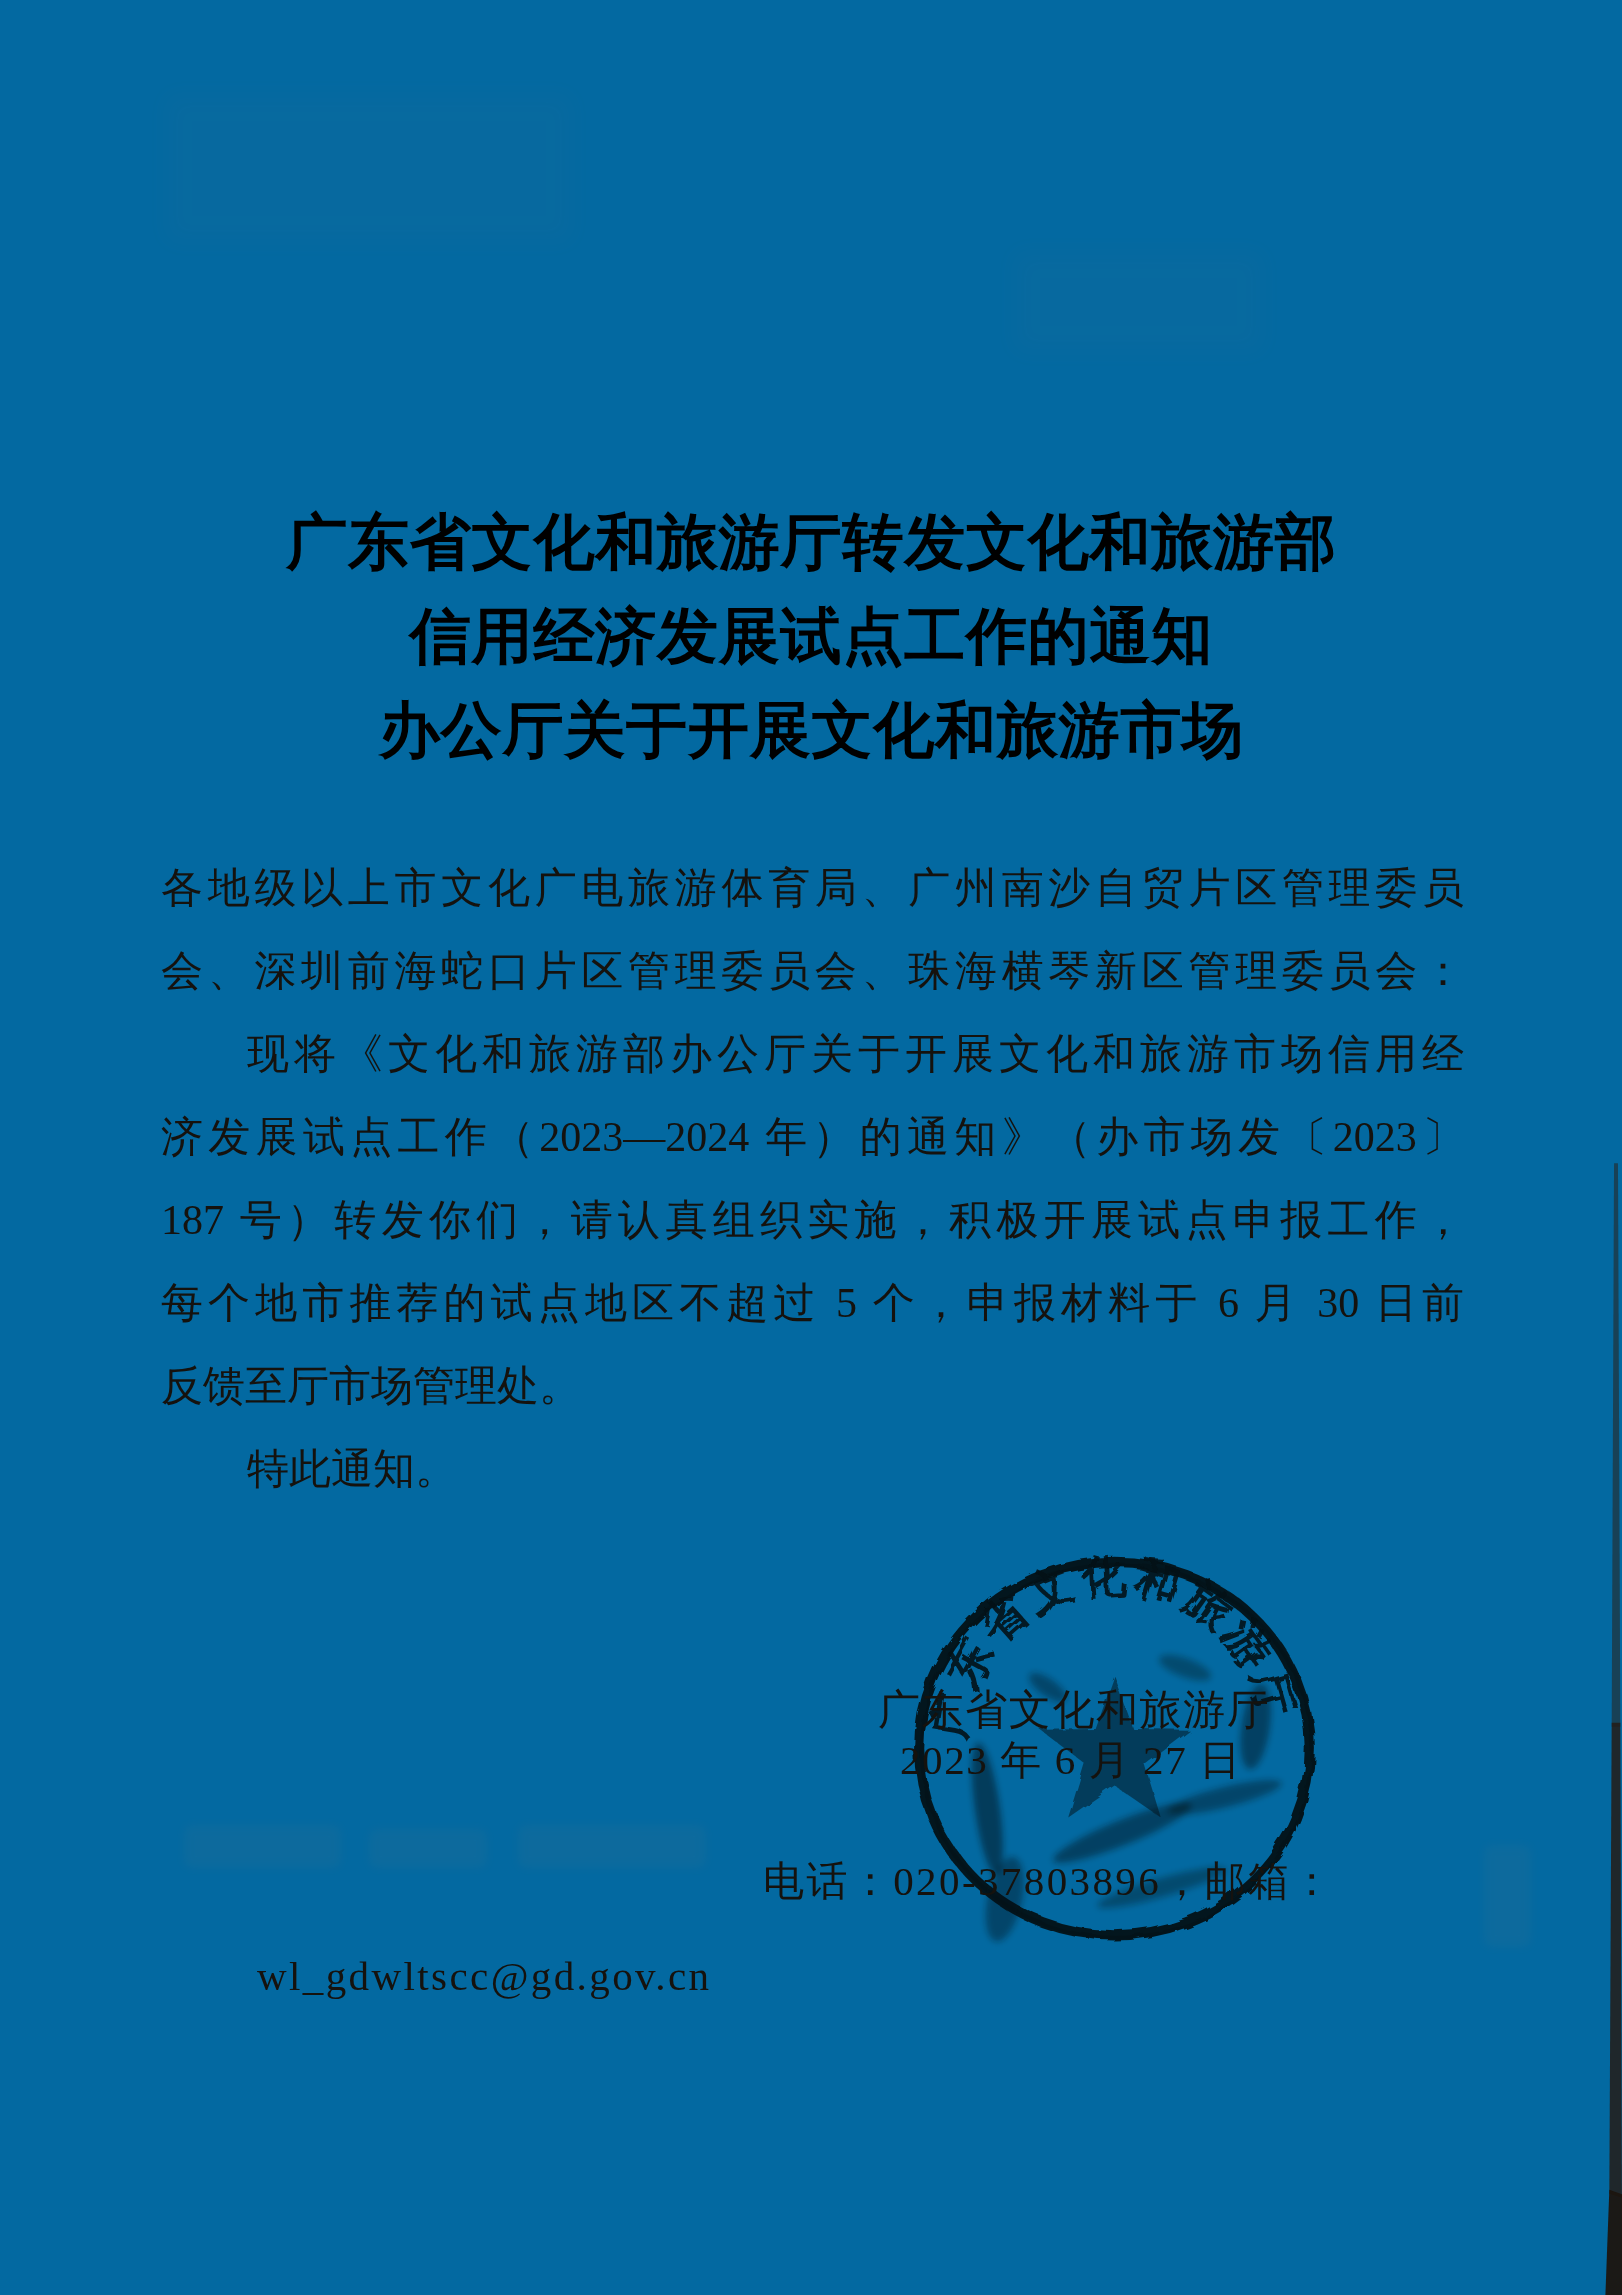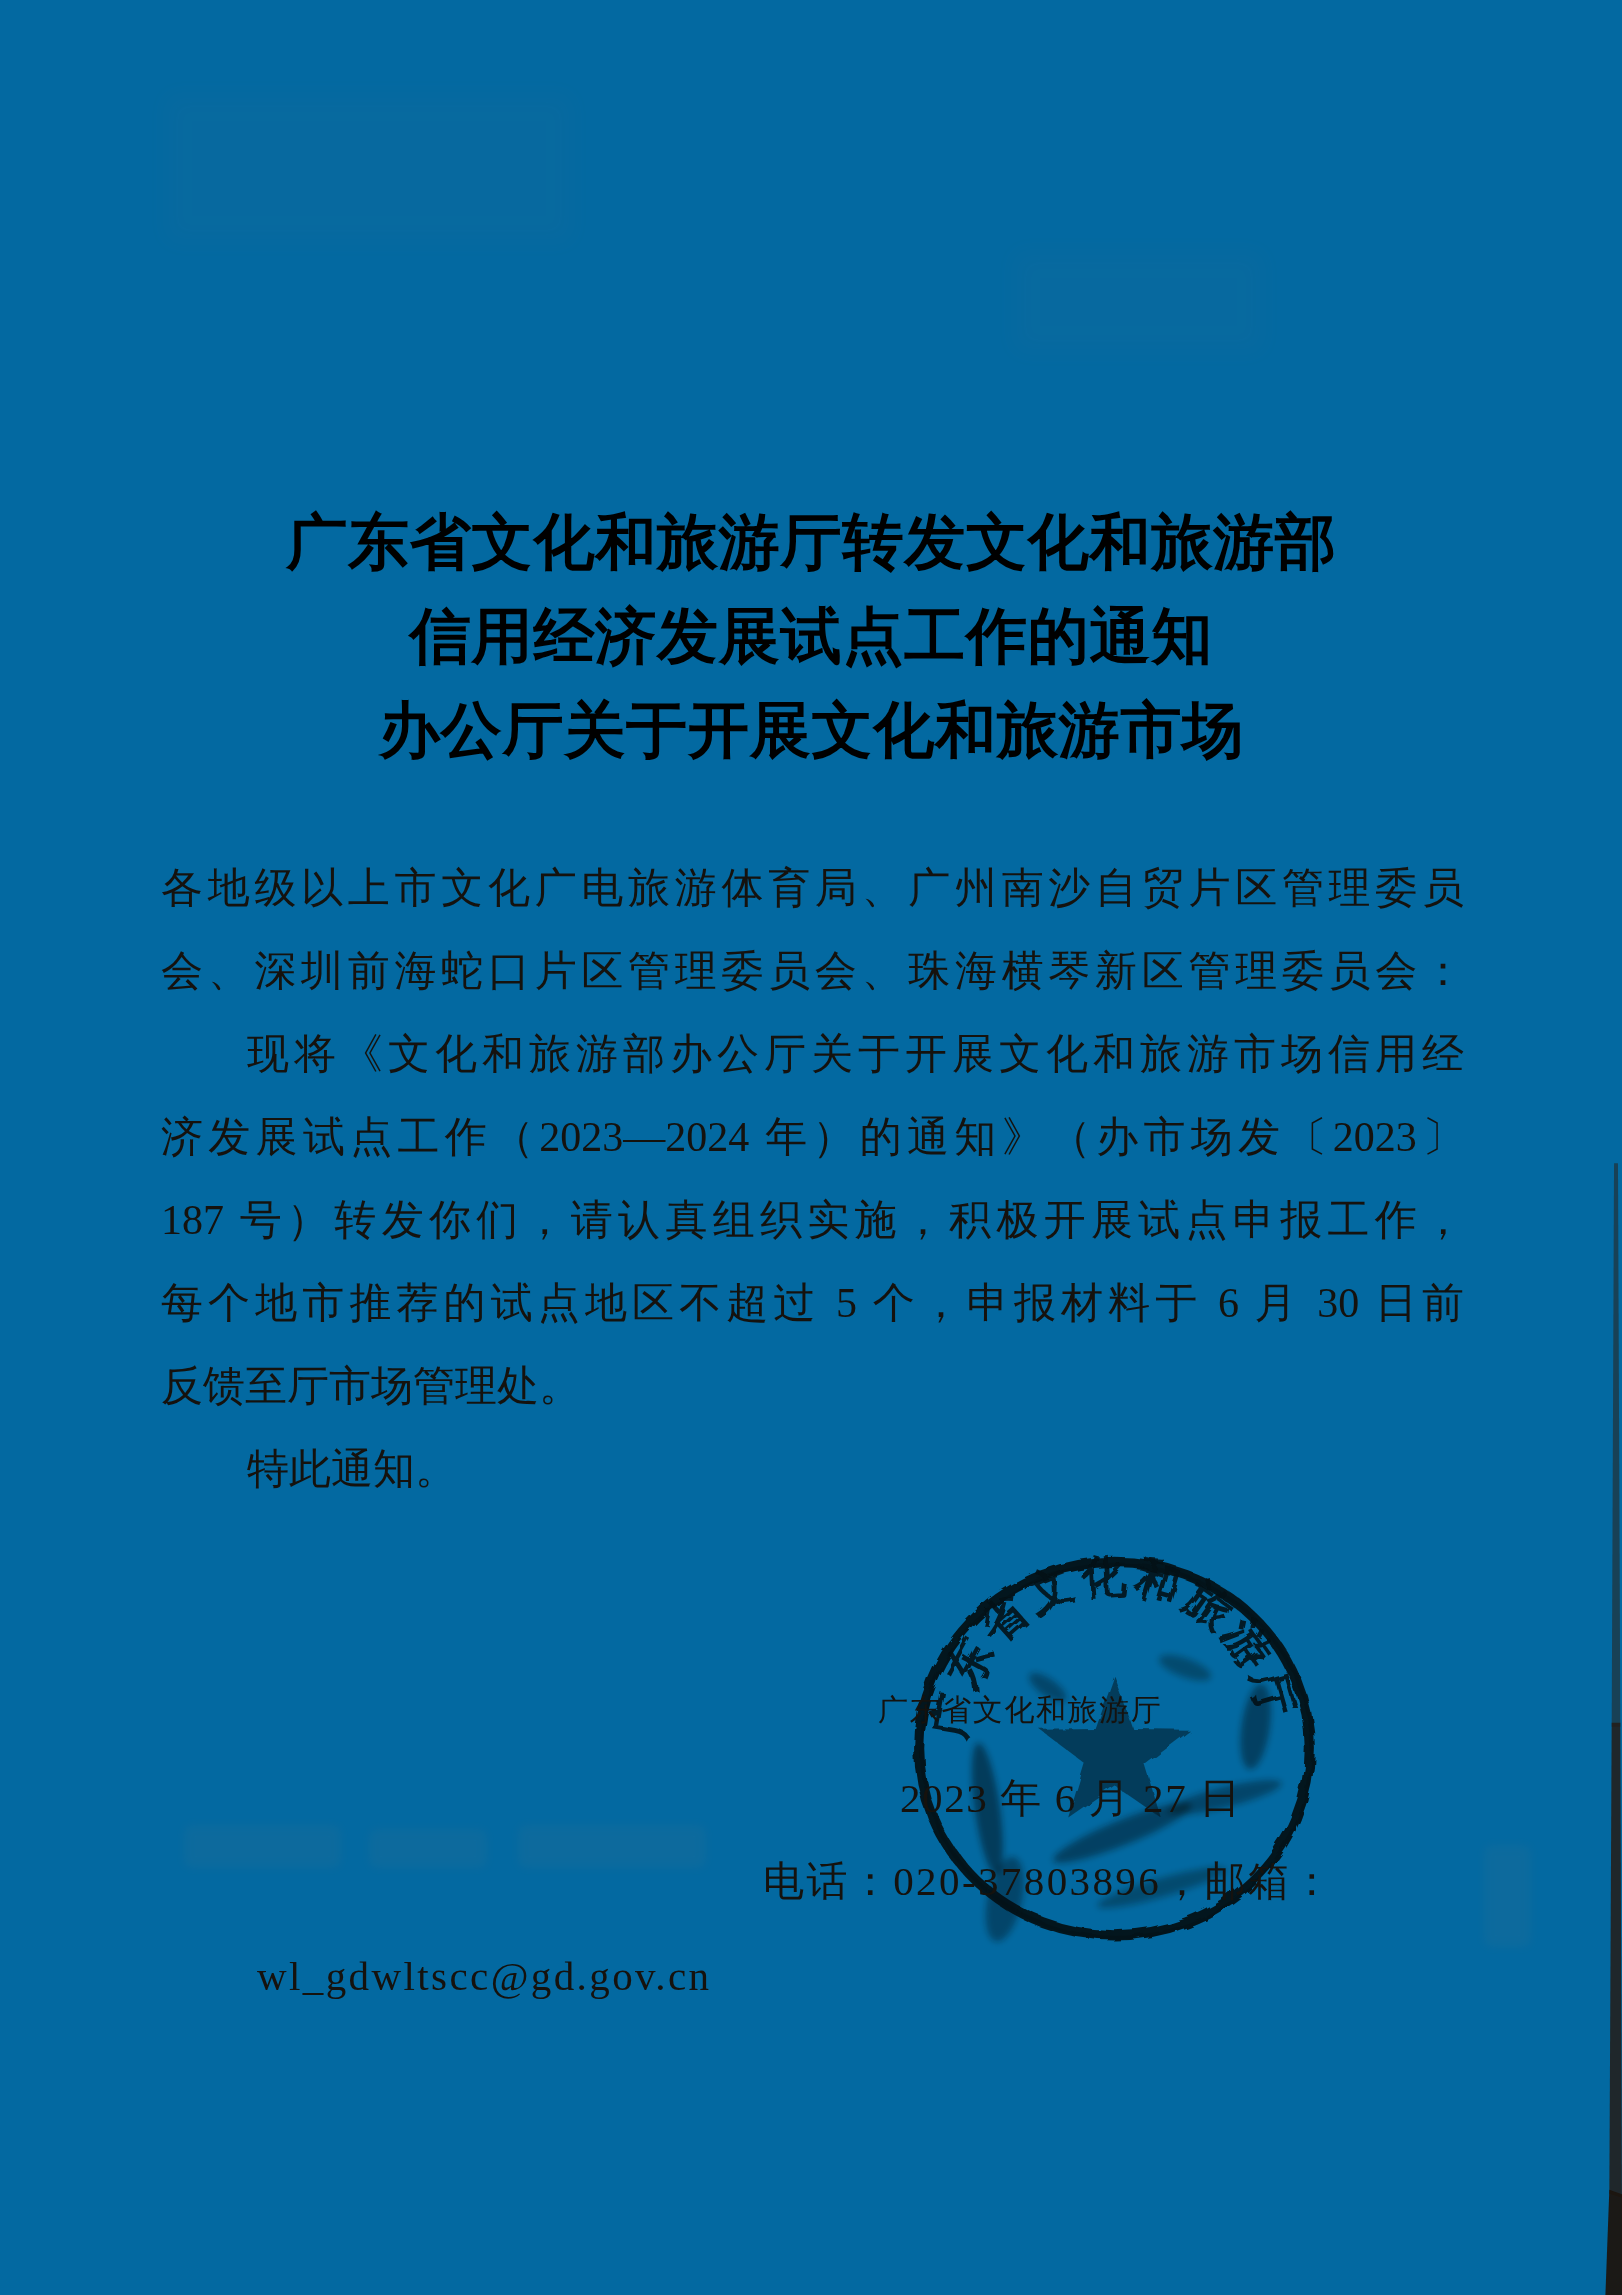--- a/index.html
+++ b/index.html
@@ -30,24 +30,24 @@
     font-size:42px;line-height:83px;
     color:var(--ink);
   }
   .body-line{display:block;}
   .jline{text-align:justify;text-align-last:justify;}
   .lline{text-align:left;font-family:Liberation Serif, serif;}
   .indent{text-indent:86px;}
   
   .sig-org{
     position:absolute;left:878px;top:1685px;
-    font-size:30px;line-height:50px;letter-spacing:1.6px;
+    font-size:42px;line-height:50px;letter-spacing:1.6px;
   }
   .sig-date{
-    position:absolute;left:900px;top:1774px;
+    position:absolute;left:900px;top:1736px;
     font-size:41px;line-height:49px;letter-spacing:1.6px;
   }
   .phone-line{
     position:absolute;left:763px;top:1857px;
     font-size:41px;line-height:49px;letter-spacing:2.4px;font-family:Liberation Serif, serif;
   }
   .email-line{
     position:absolute;left:257px;top:1952px;
     font-size:41px;line-height:49px;letter-spacing:2.4px;
   }

